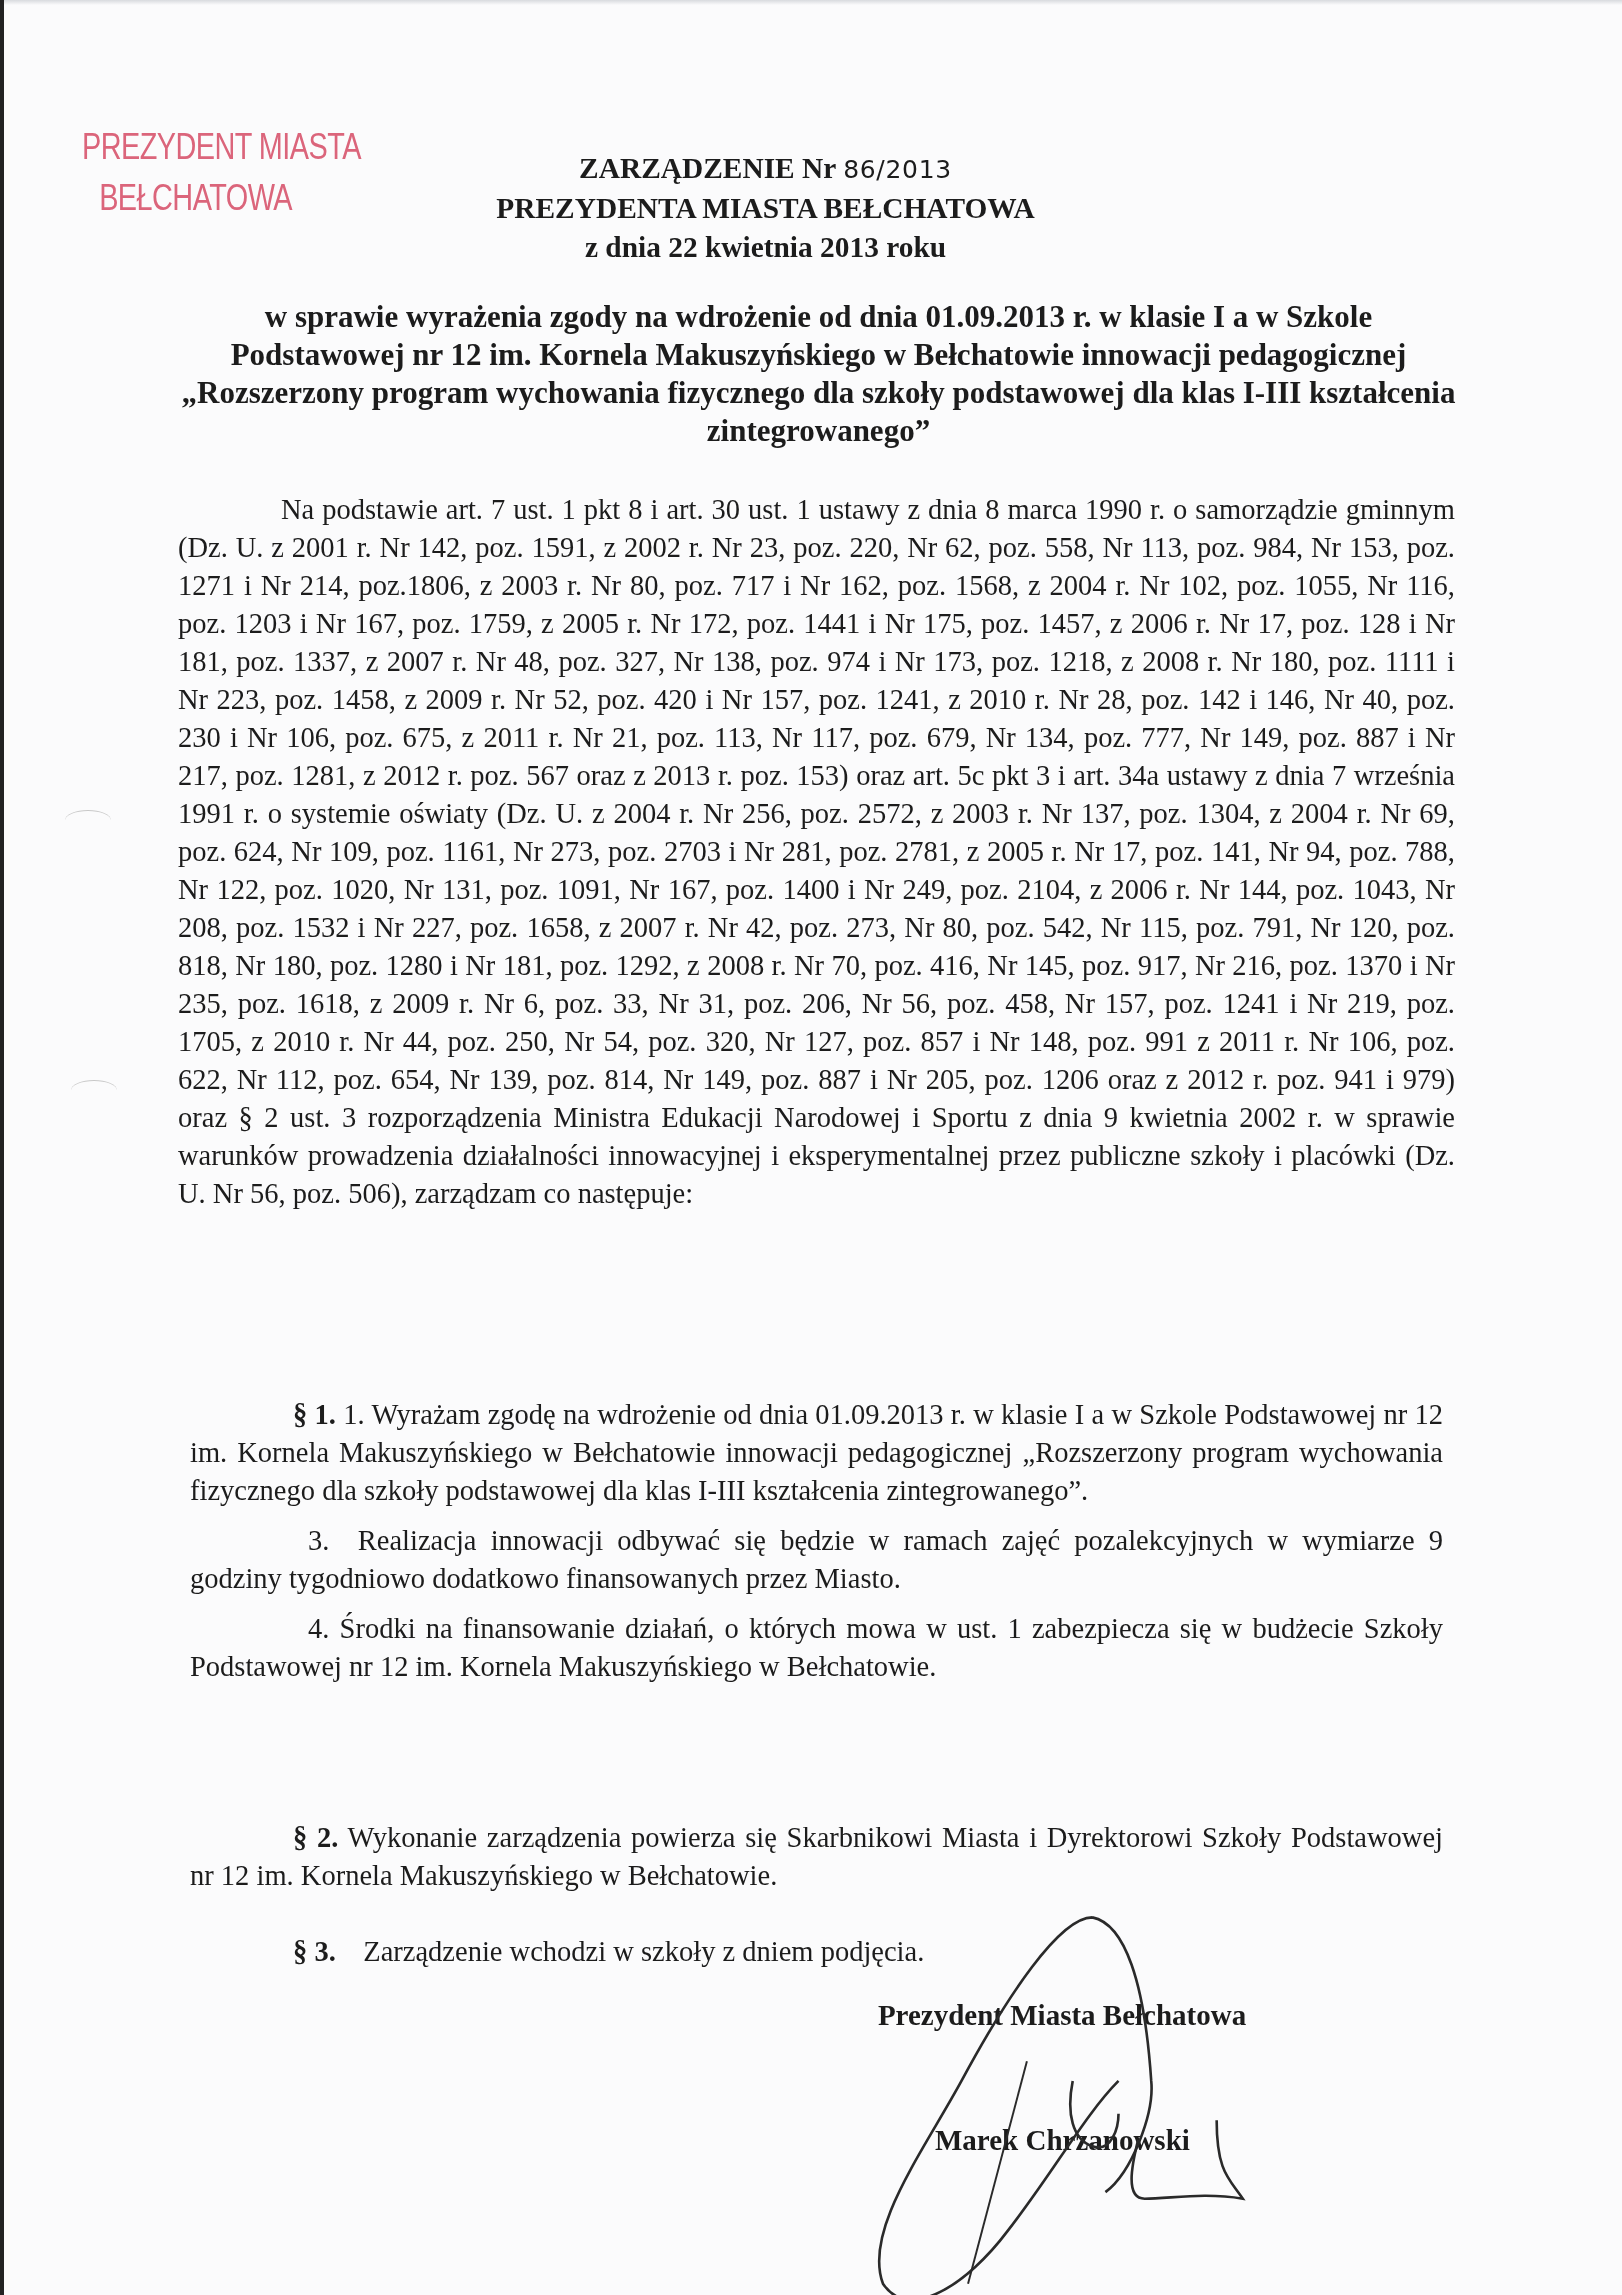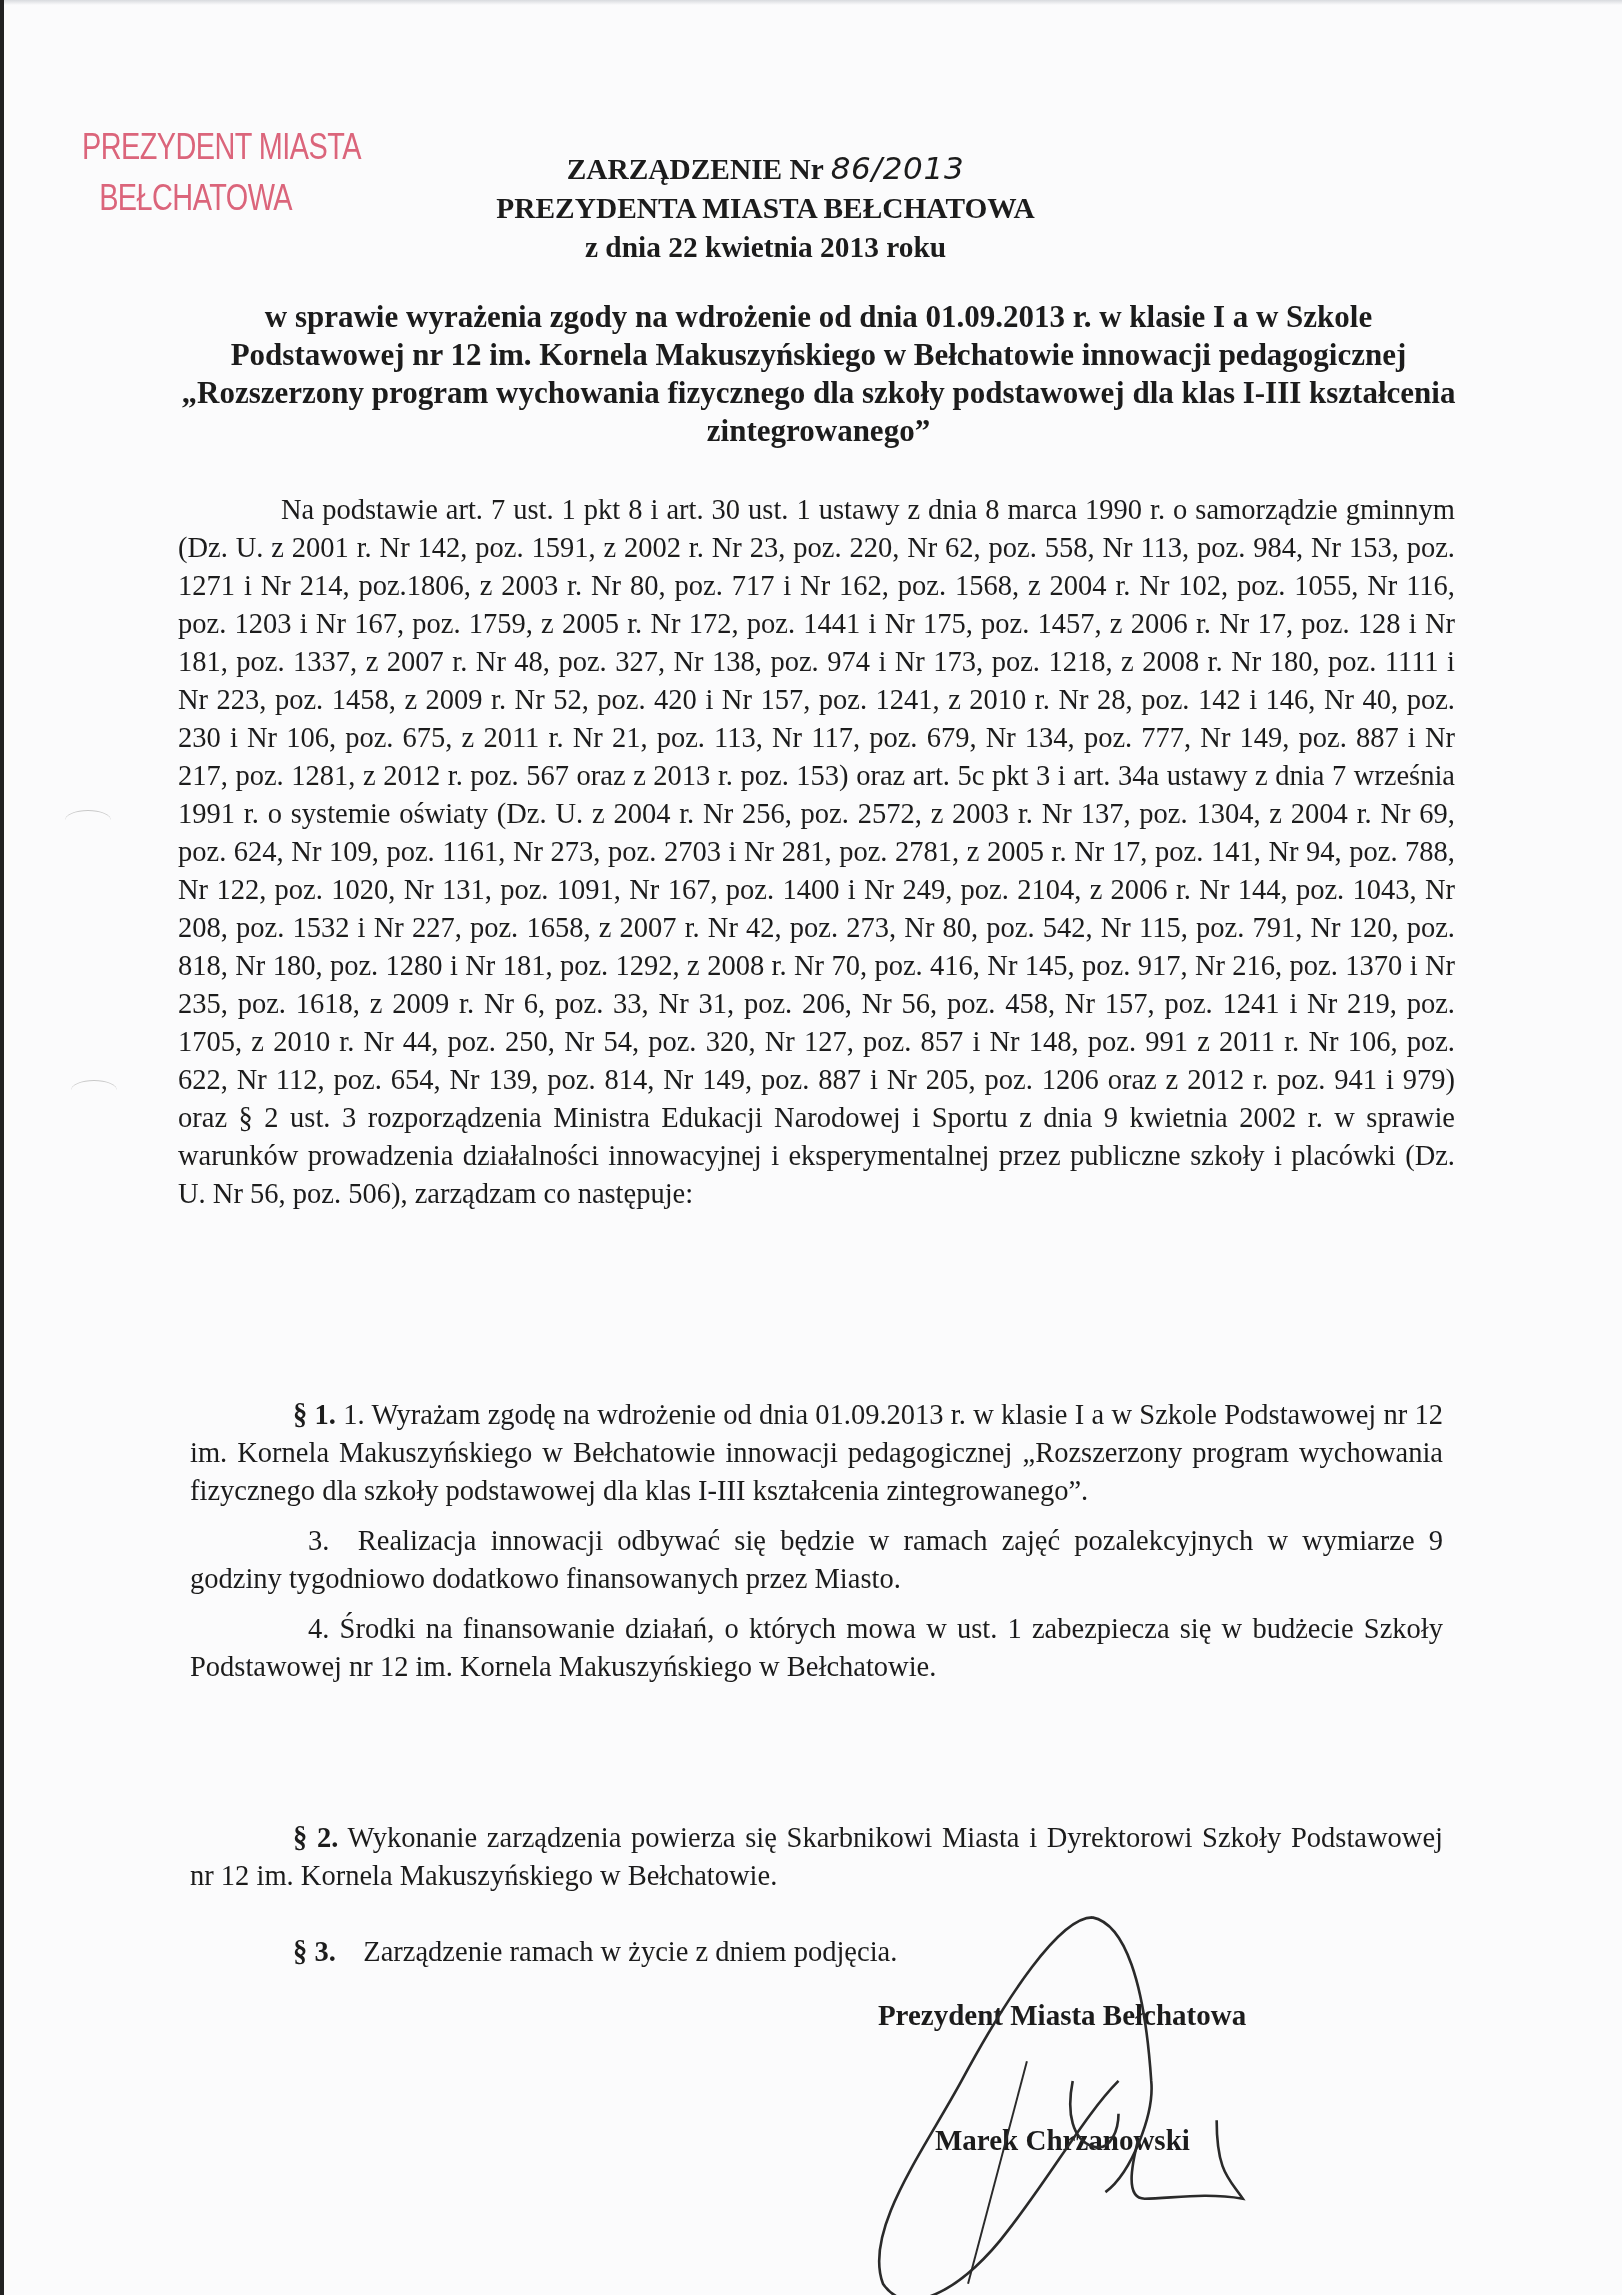--- a/index.html
+++ b/index.html
@@ -25,22 +25,22 @@
     font-family: "Liberation Sans", "DejaVu Sans", sans-serif;
     font-size: 37px; line-height: 51px; letter-spacing: -0.7px;
     transform: scaleX(0.78); transform-origin: left top; opacity: 0.9;
   }
   .stamp div:nth-child(2) { padding-left: 22px; }
   .header {
     position: absolute; left: 327px; top: 149px; width: 877px; text-align: center;
     font-weight: bold; font-size: 29.4px; line-height: 39px;
   }
   .header .nr-hand {
-    font-family: "DejaVu Sans", sans-serif; font-weight: normal; font-style: italic;
-    font-size: 31px; letter-spacing: 0.7px;
+    font-family: "DejaVu Sans", sans-serif; font-weight: normal; 
+    font-size: 25px; letter-spacing: 0.7px;
   }
   .subject {
     position: absolute; left: 177px; top: 298px; width: 1283px; text-align: center;
     font-weight: bold; font-size: 31px; line-height: 38px;
   }
   .body-text {
     position: absolute; left: 178px; width: 1277px;
     font-size: 28.5px; line-height: 38px; text-align: justify;
   }
   .indent { text-indent: 103px; }
@@ -89,21 +89,21 @@
   <p class="indent"><span class="bold">§ 1.</span> <span>1.</span> <span>Wyrażam zgodę na wdrożenie od dnia 01.09.2013 r. w klasie I a  w Szkole Podstawowej nr 12 im. Kornela Makuszyńskiego w Bełchatowie innowacji pedagogicznej „Rozszerzony program wychowania fizycznego dla szkoły podstawowej dla klas I-III kształcenia zintegrowanego”.</span></p>
   <p class="ust"><span>3.</span>&nbsp;&nbsp;<span>Realizacja innowacji odbywać się będzie w ramach zajęć pozalekcyjnych w wymiarze 9 godziny tygodniowo dodatkowo finansowanych przez Miasto.</span></p>
   <p class="ust"><span>4.</span> <span>Środki na finansowanie działań, o których mowa w ust. 1 zabezpiecza się w budżecie Szkoły Podstawowej nr 12 im. Kornela Makuszyńskiego w Bełchatowie.</span></p>
 </div>
 
 <div class="body-text par2">
   <p class="indent"><span class="bold">§ 2.</span> <span>Wykonanie zarządzenia powierza się Skarbnikowi Miasta i Dyrektorowi Szkoły Podstawowej nr 12 im. Kornela Makuszyńskiego w Bełchatowie.</span></p>
 </div>
 
 <div class="body-text par3">
-  <p class="indent"><span class="sym">§ 3.</span><span>Zarządzenie ramach w życie z dniem podjęcia.</span></p>
+  <p class="indent"><span class="sym">§ 3.</span><span>Zarządzenie wchodzi w szkoły z dniem podjęcia.</span></p>
 </div>
 
 <div class="signature-block">
   <div class="sig-title">Prezydent Miasta Bełchatowa</div>
   <div class="sig-name">Marek Chrzanowski</div>
 </div>
 
 <svg class="signature-svg" width="458" height="458" viewBox="0 0 700 700">
   <path d="M 430 80 C 380 80, 300 200, 230 330 C 170 440, 80 560, 110 640 C 150 700, 240 640, 300 560 C 370 470, 420 380, 470 330 M 430 80 C 480 90, 510 180, 520 330 C 525 380, 490 470, 450 500" fill="none" stroke="#2a2a2a" stroke-width="4"></path>
   <path d="M 240 640 L 330 300" fill="none" stroke="#2a2a2a" stroke-width="3"></path>

